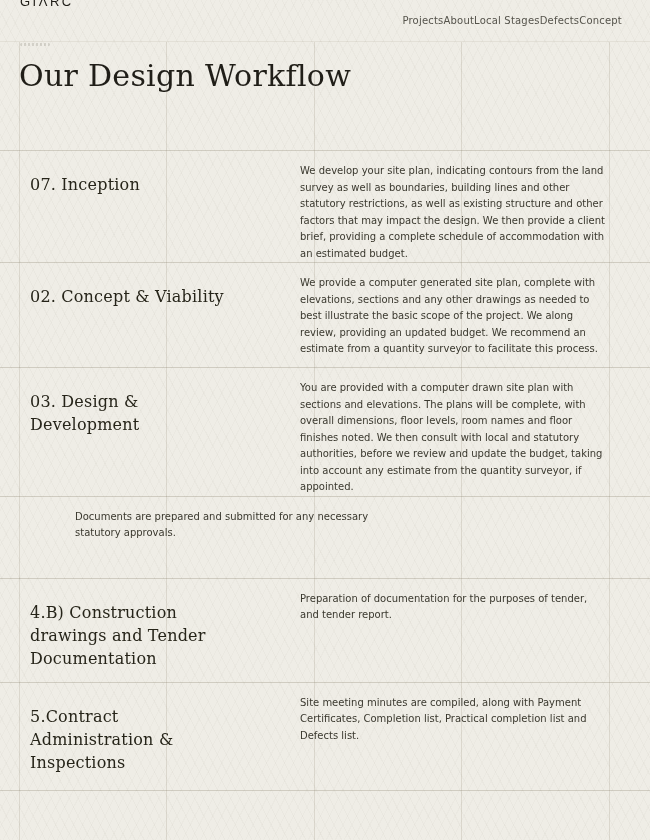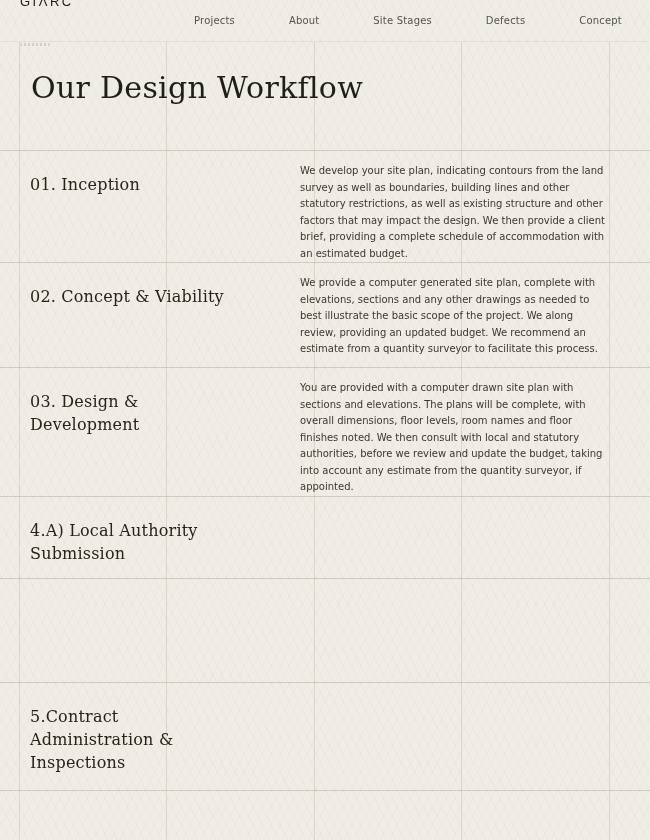--- a/index.html
+++ b/index.html
@@ -36,35 +36,35 @@
     display: flex; flex-direction: column; line-height: 1.1; gap: 32px;
   }
   .logo-sub {
     width: 30px; height: 3px; margin-top: 2px;
     background: repeating-linear-gradient(90deg, rgba(60,55,40,0.35) 0 2px, transparent 2px 4px);
     opacity: .45; border-radius: 2px;
   }
   nav {
     margin-left: auto;
     width: 428px;
-    display: flex; justify-content: space-between; align-items: center;
+    display: flex; justify-content: flex-end; align-items: center;
   }
   nav a {
     font-size: 10px; color: #55534b; text-decoration: none; letter-spacing: .2px;
     cursor: pointer;
   }
 
   main { position: relative; z-index: 1; }
 
   .title-block {
     height: 108px; box-sizing: border-box;
     padding: 16px 0 0 19px;
   }
   h1 {
-    margin: 12px;
+    margin: 0;
     font-family: "DejaVu Serif", serif;
     font-weight: 500;
     font-size: 30px;
     letter-spacing: .3px;
     color: #201e18;
   }
 
   .row {
     display: flex; align-items: flex-start;
     border-top: 1px solid rgba(120,112,88,0.26);
@@ -103,46 +103,49 @@
 </div>
 
 <header>
   <div class="logo">
     <span>GIΛRC</span>
     <span class="logo-sub"></span>
   </div>
   <nav id="nav">
       <a href="#">Projects</a>
       <a href="#">About</a>
-      <a href="#">Site Stages</a>
+      <a href="#">Local Stages</a>
       <a href="#">Defects</a>
       <a href="#">Concept</a>
     </nav>
 </header>
 
 <main>
   <div class="title-block">
     <h1>Our Design Workflow</h1>
   </div>
   <div id="rows">
       <section class="row row-1">
-        <h2>01. Inception</h2>
+        <h2>07. Inception</h2>
         <p>We develop your site plan, indicating contours from the land survey as well as boundaries, building lines and other statutory restrictions, as well as existing structure and other factors that may impact the design. We then provide a client brief, providing a complete schedule of accommodation with an estimated budget.</p>
       </section>
       <section class="row row-2">
         <h2>02. Concept &amp; Viability</h2>
         <p>We provide a computer generated site plan, complete with elevations, sections and any other drawings as needed to best illustrate the basic scope of the project. We along review, providing an updated budget. We recommend an estimate from a quantity surveyor to facilitate this process.</p>
       </section>
       <section class="row row-3">
         <h2>03. Design &amp; Development</h2>
         <p>You are provided with a computer drawn site plan with sections and elevations. The plans will be complete, with overall dimensions, floor levels, room names and floor finishes noted. We then consult with local and statutory authorities, before we review and update the budget, taking into account any estimate from the quantity surveyor, if appointed.</p>
       </section>
       <section class="row row-4">
-        <h2>4.A) Local Authority Submission</h2>
+        <p>Documents are prepared and submitted for any necessary statutory approvals.</p>
       </section>
       <section class="row row-5">
+        <h2>4.B) Construction drawings and Tender Documentation</h2>
+        <p>Preparation of documentation for the purposes of tender, and tender report.</p>
       </section>
       <section class="row row-6">
         <h2>5.Contract Administration &amp; Inspections</h2>
+        <p>Site meeting minutes are compiled, along with Payment Certificates, Completion list, Practical completion list and Defects list.</p>
       </section>
     </div>
   <div class="row-empty"></div>
 </main>
 
 </body></html>

